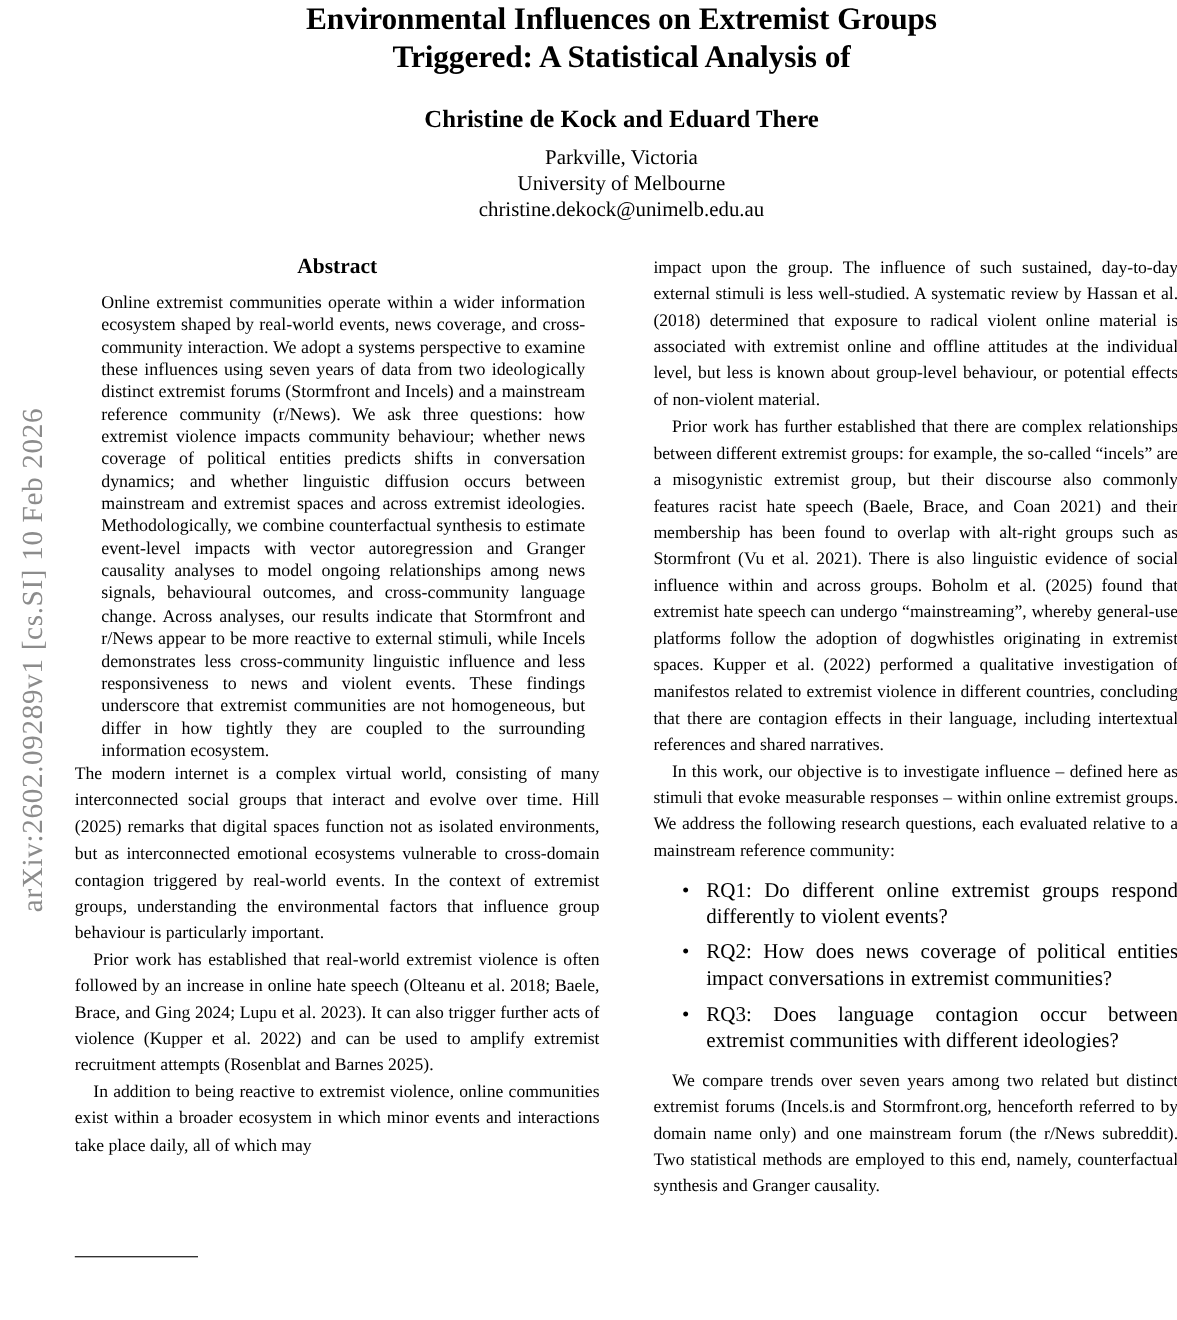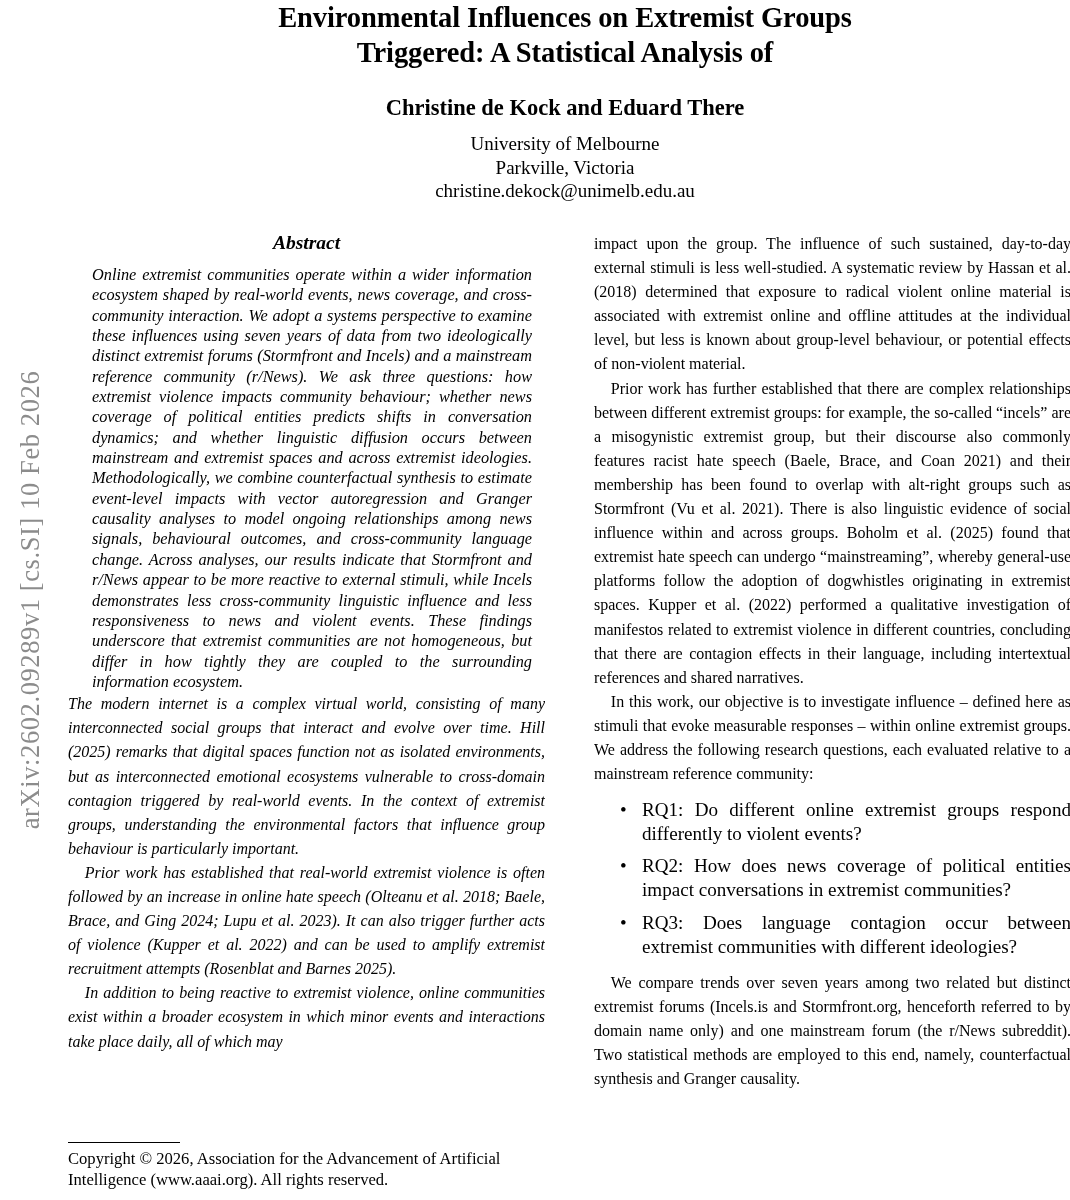--- a/index.html
+++ b/index.html
@@ -86,21 +86,21 @@
     width: 1070px;
     height: 968px;
   }
   .col {
     position: absolute;
     top: 0;
     width: 477px;
     height: 968px;
     overflow: hidden;
   }
-  .col-left  { left: 68px; font-style: italic; }
+  .col-left  { left: 68px; }
   .col-right { left: 594px; }
 
   
   .abstract-heading {
     font-size: 19.5px;
     font-weight: bold;
     text-align: center;
     margin: 0 0 11px 0;
     line-height: 22px;
   }
@@ -190,22 +190,22 @@
     <span class="stamp-text">arXiv:2602.09289v1  [cs.SI]  10 Feb 2026</span>
   </div>
 
   <div class="title-block">
     <h1 class="paper-title">
       <span class="tline">Environmental Influences on Extremist Groups</span>
       <span class="tline">Triggered: A Statistical Analysis of</span>
     </h1>
     <div class="authors">Christine de Kock and Eduard There</div>
     <div class="affiliation">
+      <div>Parkville, Victoria</div>
       <div>University of Melbourne</div>
-      <div>Parkville, Victoria</div>
       <div>christine.dekock@unimelb.edu.au</div>
     </div>
   </div>
 
   <div class="columns">
 
     <div class="col col-left">
 
       <div class="abstract-heading">Abstract</div>
       <p class="abstract-body">Online extremist communities operate within a wider information ecosystem shaped by real-world events, news coverage, and cross-community interaction. We adopt a systems perspective to examine these influences using seven years of data from two ideologically distinct extremist forums (Stormfront and Incels) and a mainstream reference community (r/News). We ask three questions: how extremist violence impacts community behaviour; whether news coverage of political entities predicts shifts in conversation dynamics; and whether linguistic diffusion occurs between mainstream and extremist spaces and across extremist ideologies. Methodologically, we combine counterfactual synthesis to estimate event-level impacts with vector autoregression and Granger causality analyses to model ongoing relationships among news signals, behavioural outcomes, and cross-community language change. Across analyses, our results indicate that Stormfront and r/News appear to be more reactive to external stimuli, while Incels demonstrates less cross-community linguistic influence and less responsiveness to news and violent events. These findings underscore that extremist communities are not homogeneous, but differ in how tightly they are coupled to the surrounding information ecosystem.</p>
@@ -236,16 +236,15 @@
       </ul>
 
       <p class="body indent">We compare trends over seven years among two related but distinct extremist forums (Incels.is and Stormfront.org, henceforth referred to by domain name only) and one mainstream forum (the r/News subreddit). Two statistical methods are employed to this end, namely, counterfactual synthesis and Granger causality.</p>
 
     </div>
 
   </div>
 
   <div class="footnote">
     <div class="footnote-rule"></div>
-    <p class="footnote-text">Copyright © 2026, Association for the Advancement of Artificial Intelligence (www.aaai.org). All rights reserved.</p>
   </div>
 
 </div>
 
 </body></html>

